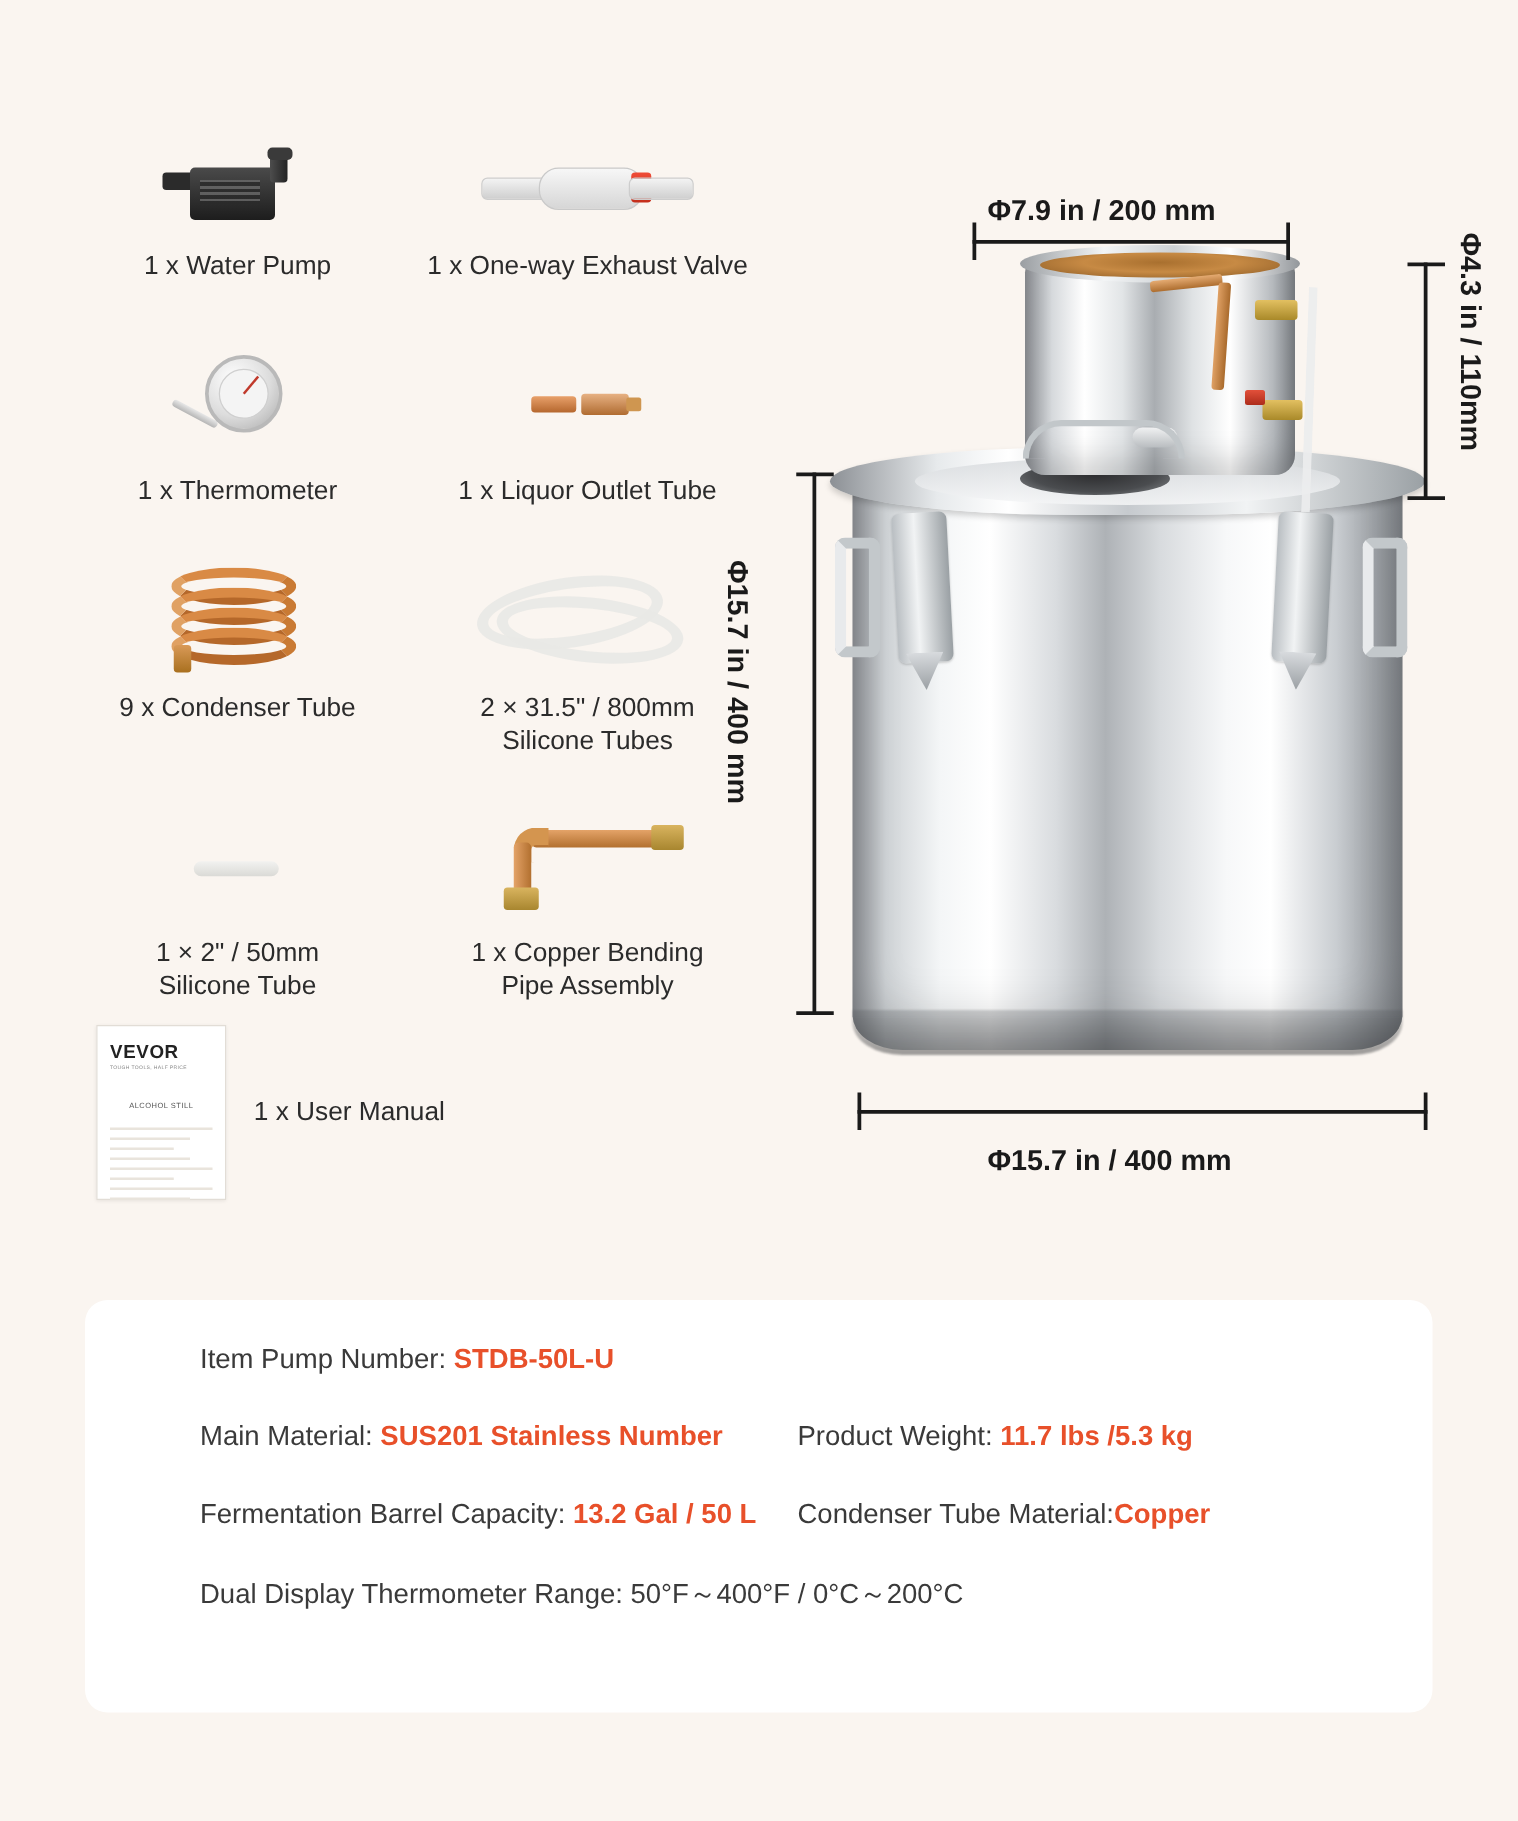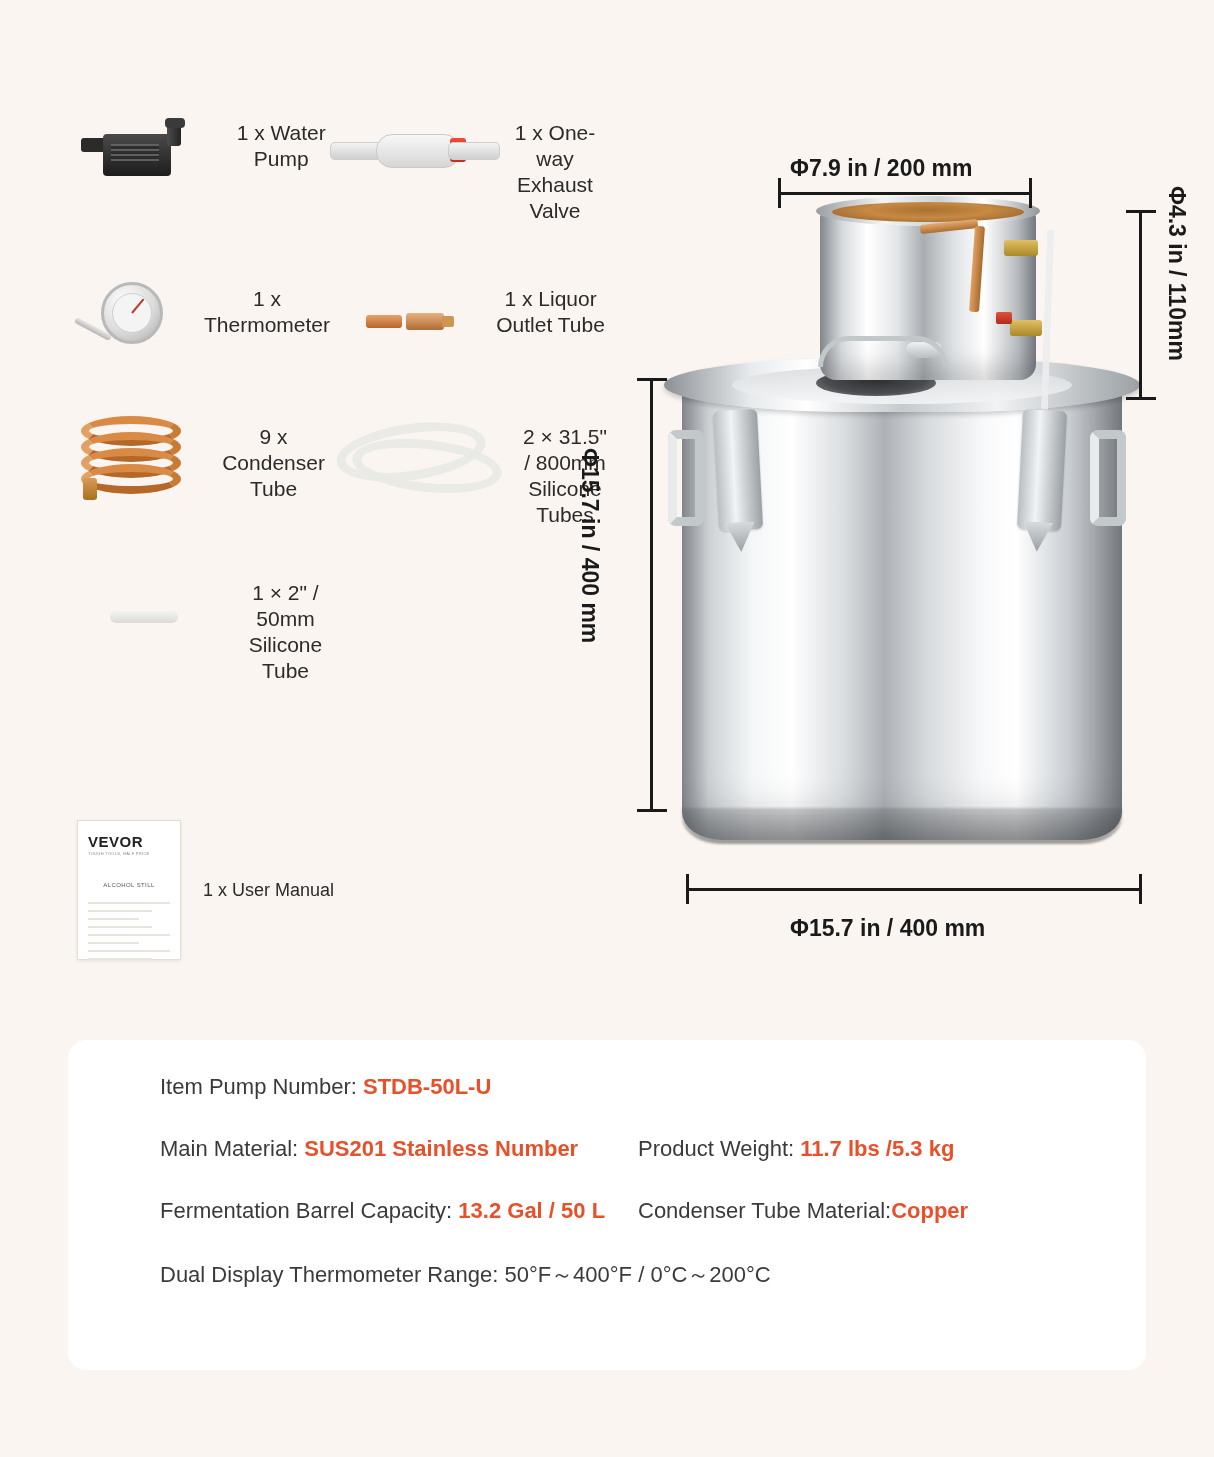--- a/index.html
+++ b/index.html
@@ -23,20 +23,22 @@
     top: 110px;
     width: 560px;
   }
   .acc-row {
     display: flex;
     width: 100%;
   }
   .acc-cell {
     width: 50%;
     display: flex;
+    flex-direction: column;
+    align-items: center;
   }
   .acc-art {
     height: 92px;
     display: flex;
     align-items: center;
     justify-content: center;
     position: relative;
     width: 100%;
   }
   .acc-label {
@@ -55,21 +57,21 @@
   
   .manual-row {
     position: absolute;
     left: 77px;
     top: 820px;
     width: 540px;
     display: flex;
     align-items: center;
   }
   .manual-label {
-    font-size: 18px;
+    font-size: 21px;
     margin-left: 22px;
     color: #2b2b2b;
   }
 
   
   .pump {
     position: relative;
     width: 120px;
     height: 64px;
   }
@@ -659,20 +661,33 @@
   <div class="acc-row acc-row-4">
     <div class="acc-cell">
       <div class="acc-art">
         <div class="sil-small">
             <div class="bar"></div>
           </div>
       </div>
       <div class="acc-label">1 × 2" / 50mm
 Silicone Tube</div>
     </div>
+    <div class="acc-cell">
+      <div class="acc-art">
+        <div class="bend-pipe">
+          <div class="horiz"></div>
+          <div class="elbow"></div>
+          <div class="vert"></div>
+          <div class="nutA"></div>
+          <div class="nutB"></div>
+        </div>
+      </div>
+      <div class="acc-label">1 x Copper Bending
+Pipe Assembly</div>
+    </div>
   </div>
 </div>
 
 <div class="manual-row">
   <div class="manual">
     <div class="brand">VEVOR</div>
     <div class="brand-sub">TOUGH TOOLS, HALF PRICE</div>
     <div class="title">ALCOHOL STILL</div>
     <div class="lines">
       <i></i>

